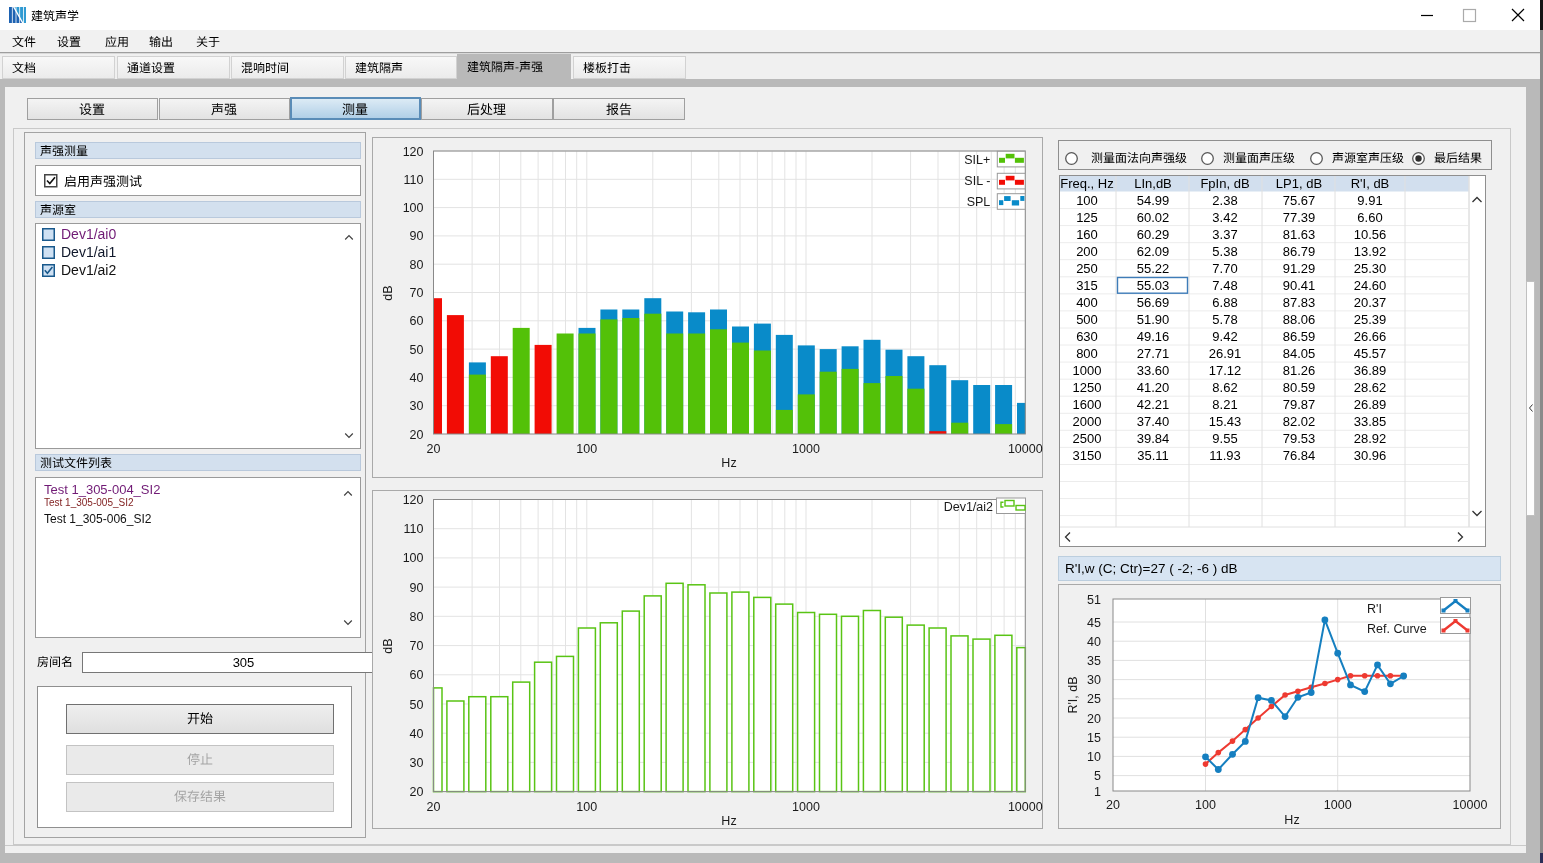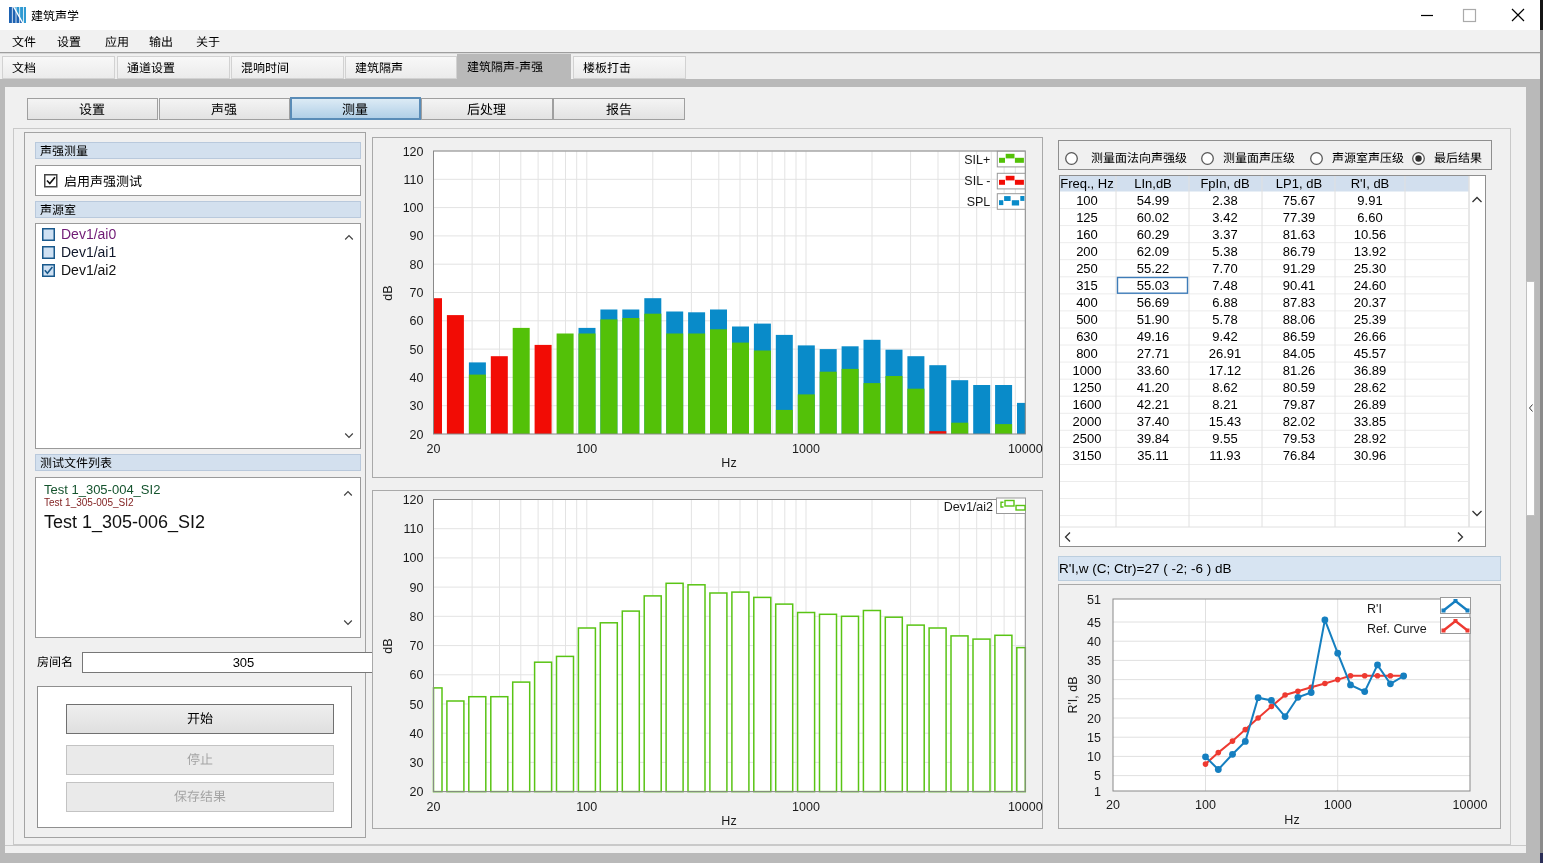--- a/index.html
+++ b/index.html
@@ -139,23 +139,23 @@
 <div class="abs" style="left:61px;top:262.1px;font-size:14px;color:#111">Dev1/ai2</div>
 <svg class="abs" style="left:342px;top:228px" width="14" height="216">
     <path d="M3.2 11.5 L7 7.7 L10.8 11.5" fill="none" stroke="#404040" stroke-width="1.2"></path>
     <path d="M3.2 205.5 L7 209.3 L10.8 205.5" fill="none" stroke="#404040" stroke-width="1.2"></path>
   </svg>
 <div class="abs" style="left:35px;top:454px;width:326px;height:17px;background:#d3e0ee;border:1px solid #b9c9dc;box-sizing:border-box"></div>
 <svg style="position:absolute;left:40.0px;top:455.5px;overflow:visible" width="72" height="14" viewBox="0 -11.04 72.00 13.68">
     <path d="M5.8 -1.1 6.4 -1.5Q6.7 -1.2 7 -0.8Q7.3 -0.5 7.6 -0.1Q7.9 0.2 8.1 0.5L7.5 0.9Q7.3 0.6 7.1 0.3Q6.8 -0.1 6.5 -0.4Q6.1 -0.8 5.8 -1.1ZM3.7 -9.4H7.8V-1.9H7.1V-8.7H4.5V-1.8H3.7ZM10.4 -9.9H11.1V-0.1Q11.1 0.3 11 0.5Q10.9 0.7 10.7 0.8Q10.5 0.9 10.1 0.9Q9.7 0.9 9.1 0.9Q9 0.8 9 0.5Q8.9 0.3 8.8 0.2Q9.3 0.2 9.7 0.2Q10 0.2 10.2 0.2Q10.4 0.2 10.4 -0.1ZM8.8 -9H9.5V-1.8H8.8ZM5.4 -7.8H6V-3.6Q6 -3 6 -2.4Q5.9 -1.7 5.6 -1.1Q5.4 -0.5 4.9 0Q4.4 0.5 3.6 0.9Q3.5 0.9 3.4 0.8Q3.3 0.6 3.3 0.5Q3.2 0.4 3.1 0.4Q3.9 0 4.3 -0.5Q4.8 -0.9 5 -1.4Q5.2 -2 5.3 -2.5Q5.4 -3 5.4 -3.6ZM1 -9.3 1.5 -9.9Q1.8 -9.8 2.2 -9.6Q2.6 -9.3 2.9 -9.1Q3.3 -8.9 3.5 -8.7L2.9 -8Q2.7 -8.2 2.4 -8.4Q2.1 -8.7 1.7 -8.9Q1.3 -9.1 1 -9.3ZM0.5 -6.1 1 -6.7Q1.3 -6.6 1.7 -6.3Q2 -6.1 2.4 -5.9Q2.7 -5.7 3 -5.5L2.4 -4.8Q2.2 -5 1.9 -5.2Q1.5 -5.4 1.2 -5.7Q0.8 -5.9 0.5 -6.1ZM0.7 0.3Q0.9 -0.1 1.2 -0.8Q1.5 -1.4 1.8 -2.1Q2.1 -2.8 2.3 -3.5L3 -3Q2.8 -2.4 2.6 -1.7Q2.3 -1.1 2 -0.4Q1.8 0.3 1.5 0.8Z M13.4 -9.3 14 -9.9Q14.4 -9.6 14.7 -9.3Q15 -9 15.3 -8.7Q15.6 -8.4 15.8 -8.1L15.2 -7.5Q15 -7.8 14.7 -8.1Q14.4 -8.4 14.1 -8.7Q13.8 -9 13.4 -9.3ZM14.1 0.6 14 -0.2 14.3 -0.5 16.5 -1.9Q16.5 -1.8 16.6 -1.5Q16.6 -1.3 16.7 -1.2Q15.9 -0.6 15.5 -0.3Q15 0 14.7 0.2Q14.5 0.4 14.3 0.5Q14.2 0.6 14.1 0.6ZM12.6 -6.3H14.7V-5.4H12.6ZM16.2 -7.6H23.5V-6.7H16.2ZM16.5 -5H19.8V-4.1H16.5ZM17.8 -4.5H18.6V-0.8L17.8 -0.7ZM16.3 -0.7Q17 -0.9 18 -1.2Q19 -1.5 20 -1.7L20.1 -0.9Q19.2 -0.7 18.3 -0.4Q17.3 -0.1 16.6 0.1ZM21.3 -9.6 21.9 -9.9Q22.3 -9.6 22.7 -9.1Q23.1 -8.6 23.3 -8.3L22.6 -7.8Q22.4 -8.2 22.1 -8.7Q21.7 -9.2 21.3 -9.6ZM20.1 -10H21Q21 -8.4 21 -7Q21.1 -5.5 21.2 -4.3Q21.3 -3.1 21.5 -2.2Q21.7 -1.3 21.9 -0.8Q22.2 -0.3 22.5 -0.3Q22.6 -0.3 22.7 -0.7Q22.8 -1.2 22.9 -2.1Q23 -2 23.1 -1.9Q23.2 -1.8 23.4 -1.7Q23.5 -1.7 23.6 -1.6Q23.5 -0.9 23.4 -0.4Q23.3 0.1 23.1 0.4Q22.9 0.7 22.8 0.8Q22.6 0.9 22.4 0.9Q21.9 0.9 21.5 0.4Q21.1 -0.2 20.8 -1.1Q20.6 -2.1 20.4 -3.5Q20.3 -4.8 20.2 -6.5Q20.1 -8.1 20.1 -10ZM14.1 0.6Q14.1 0.5 14 0.4Q13.9 0.2 13.9 0.1Q13.8 -0 13.7 -0.1Q13.9 -0.2 14.1 -0.5Q14.3 -0.7 14.3 -1.1V-6.3H15.1V-0.3Q15.1 -0.3 15 -0.3Q14.9 -0.2 14.8 -0.1Q14.6 0 14.5 0.2Q14.3 0.3 14.2 0.4Q14.1 0.5 14.1 0.6Z M32.7 -7.6 33.6 -7.3Q32.9 -5.1 31.7 -3.5Q30.5 -1.9 28.8 -0.9Q27.2 0.2 25 0.9Q24.9 0.8 24.9 0.7Q24.8 0.5 24.6 0.3Q24.5 0.2 24.4 0.1Q26.6 -0.5 28.2 -1.5Q29.8 -2.5 30.9 -4Q32 -5.5 32.7 -7.6ZM27.2 -7.5Q27.9 -5.7 29.1 -4.1Q30.3 -2.6 31.9 -1.6Q33.5 -0.5 35.6 0Q35.5 0.1 35.4 0.3Q35.3 0.4 35.2 0.6Q35.1 0.7 35 0.9Q32.8 0.3 31.2 -0.8Q29.5 -2 28.4 -3.6Q27.2 -5.2 26.4 -7.2ZM24.6 -8H35.4V-7.1H24.6ZM29.1 -9.9 30 -10.2Q30.3 -9.7 30.6 -9.2Q30.8 -8.7 31 -8.3L30 -8Q29.9 -8.4 29.6 -8.9Q29.4 -9.4 29.1 -9.9Z M43.2 -9.9H44.1V1H43.2ZM41.2 -9.5 42 -9.3Q41.9 -8.5 41.6 -7.7Q41.4 -6.9 41.1 -6.2Q40.8 -5.5 40.5 -4.9Q40.4 -5 40.3 -5.1Q40.1 -5.1 40 -5.2Q39.8 -5.3 39.7 -5.4Q40.1 -5.9 40.3 -6.5Q40.6 -7.2 40.8 -7.9Q41.1 -8.7 41.2 -9.5ZM41.3 -7.6H46.9V-6.7H41.1ZM39.8 -4.1H47.4V-3.2H39.8ZM39.2 -10 40.1 -9.8Q39.7 -8.8 39.2 -7.8Q38.7 -6.8 38.1 -5.9Q37.5 -5 36.9 -4.4Q36.9 -4.5 36.8 -4.6Q36.7 -4.8 36.6 -5Q36.5 -5.1 36.4 -5.2Q36.9 -5.8 37.5 -6.6Q38 -7.4 38.4 -8.2Q38.9 -9.1 39.2 -10ZM38 -6.9 38.9 -7.8 38.9 -7.8V0.9H38Z M48.7 -9.4H54.9V-8.6H48.7ZM50.8 -9.1 51.7 -8.9Q51.4 -7.8 51.1 -6.8Q50.7 -5.8 50.3 -4.9Q49.9 -4 49.3 -3.3Q49.3 -3.4 49.1 -3.5Q49 -3.6 48.9 -3.7Q48.7 -3.9 48.6 -3.9Q49.2 -4.5 49.6 -5.3Q50 -6.2 50.3 -7.1Q50.6 -8.1 50.8 -9.1ZM50.8 -6.8H53.8V-5.9H50.5ZM53.6 -6.8H53.8L53.9 -6.8L54.5 -6.6Q54.2 -4.5 53.5 -3Q52.8 -1.5 51.8 -0.5Q50.8 0.5 49.5 1Q49.4 0.9 49.3 0.8Q49.2 0.6 49.1 0.5Q49 0.4 48.9 0.3Q50.1 -0.2 51.1 -1.1Q52 -2 52.7 -3.4Q53.4 -4.8 53.6 -6.6ZM50.2 -3.6 50.7 -4.3Q51 -4.1 51.4 -3.8Q51.8 -3.5 52.2 -3.2Q52.5 -3 52.7 -2.7L52.2 -2Q52 -2.2 51.6 -2.5Q51.3 -2.8 50.9 -3.1Q50.5 -3.4 50.2 -3.6ZM55.7 -8.7H56.6V-2H55.7ZM58.2 -10H59.1V-0.2Q59.1 0.2 59 0.4Q58.8 0.6 58.6 0.8Q58.3 0.9 57.9 0.9Q57.4 0.9 56.7 0.9Q56.7 0.7 56.6 0.5Q56.5 0.2 56.4 0Q56.9 0 57.3 0.1Q57.8 0.1 57.9 0Q58.1 0 58.1 -0Q58.2 -0.1 58.2 -0.2Z M61.3 -9H70.8V-8.2H61.3ZM61.9 -7.2H70.3V-6.5H61.9ZM60.8 -5.4H71.2V-4.6H60.8ZM65.5 -10.1H66.4V-4.8H65.5ZM65.3 -5.2 66.1 -4.8Q65.7 -4.3 65.1 -3.8Q64.5 -3.3 63.8 -2.9Q63.1 -2.4 62.4 -2.1Q61.7 -1.7 61 -1.5Q61 -1.6 60.9 -1.7Q60.8 -1.8 60.6 -2Q60.5 -2.1 60.4 -2.2Q61.1 -2.4 61.8 -2.7Q62.5 -3 63.2 -3.4Q63.8 -3.8 64.4 -4.3Q64.9 -4.7 65.3 -5.2ZM66.7 -5Q67.1 -3.8 67.8 -2.9Q68.4 -1.9 69.4 -1.3Q70.4 -0.6 71.6 -0.2Q71.5 -0.1 71.4 0Q71.3 0.1 71.2 0.3Q71.1 0.4 71 0.6Q69.7 0.1 68.7 -0.6Q67.8 -1.4 67 -2.4Q66.3 -3.5 65.8 -4.8ZM70.2 -4.2 70.9 -3.6Q70.3 -3.1 69.6 -2.6Q68.9 -2.1 68.2 -1.8L67.7 -2.2Q68.1 -2.5 68.5 -2.8Q69 -3.1 69.4 -3.5Q69.8 -3.8 70.2 -4.2ZM63 0.9 63 0.2 63.4 -0.2 66.9 -1.2Q67 -1.1 67 -0.8Q67.1 -0.6 67.1 -0.5Q65.8 -0 65.1 0.2Q64.3 0.4 63.9 0.6Q63.5 0.7 63.3 0.8Q63.1 0.9 63 0.9ZM63 0.9Q63 0.8 62.9 0.7Q62.9 0.5 62.8 0.4Q62.7 0.2 62.6 0.1Q62.8 0 62.9 -0.1Q63.1 -0.3 63.1 -0.7V-3.2H64V0.1Q64 0.1 63.9 0.2Q63.8 0.2 63.7 0.3Q63.5 0.4 63.4 0.5Q63.2 0.6 63.1 0.7Q63 0.9 63 0.9Z" fill="#000"></path>
   </svg>
 <div class="abs" style="left:35px;top:477px;width:326px;height:161px;background:#fff;border:1px solid #9a9a9a;box-sizing:border-box"></div>
-<div class="abs" style="left:44px;top:481.5px;font-size:13px;color:#14532d">Test 1_305-004_SI2</div>
+<div class="abs" style="left:44px;top:481.5px;font-size:13px;color:#701a75">Test 1_305-004_SI2</div>
 <div class="abs" style="left:44px;top:496.8px;font-size:10px;color:#7f1d1d">Test 1_305-005_SI2</div>
-<div class="abs" style="left:44px;top:512.1px;font-size:18px;color:#111">Test 1_305-006_SI2</div>
+<div class="abs" style="left:44px;top:512.1px;font-size:12px;color:#111">Test 1_305-006_SI2</div>
 <svg class="abs" style="left:341px;top:485px" width="14" height="145">
     <path d="M3.2 10.5 L7 6.7 L10.8 10.5" fill="none" stroke="#404040" stroke-width="1.2"></path>
     <path d="M3.2 135.5 L7 139.3 L10.8 135.5" fill="none" stroke="#404040" stroke-width="1.2"></path>
   </svg>
 <svg style="position:absolute;left:37.0px;top:655.0px;overflow:visible" width="36" height="14" viewBox="0 -11.04 36.00 13.68">
     <path d="M2.9 -4.5H11V-3.7H2.9ZM5.6 -2.6H9.6V-1.9H5.6ZM9.4 -2.6H10.3Q10.3 -2.6 10.3 -2.5Q10.3 -2.4 10.2 -2.3Q10.2 -1.4 10.1 -0.8Q10 -0.3 9.9 0.1Q9.8 0.4 9.6 0.5Q9.4 0.7 9.2 0.8Q9 0.8 8.8 0.8Q8.5 0.8 8.1 0.8Q7.6 0.8 7.1 0.8Q7.1 0.6 7 0.4Q7 0.2 6.9 0Q7.4 0.1 7.8 0.1Q8.2 0.1 8.4 0.1Q8.6 0.1 8.7 0.1Q8.8 0.1 8.9 0Q9 -0.1 9.1 -0.4Q9.2 -0.6 9.2 -1.2Q9.3 -1.7 9.4 -2.5ZM5.2 -4H6.1Q6 -3.1 5.9 -2.4Q5.7 -1.6 5.4 -1Q5 -0.4 4.4 0.1Q3.8 0.6 2.9 0.9Q2.8 0.8 2.7 0.6Q2.5 0.4 2.4 0.3Q3.2 -0 3.8 -0.4Q4.3 -0.9 4.6 -1.4Q4.9 -2 5 -2.6Q5.2 -3.3 5.2 -4ZM6 -5.7 6.8 -6Q7 -5.7 7.3 -5.4Q7.5 -5 7.6 -4.7L6.8 -4.4Q6.7 -4.7 6.5 -5.1Q6.3 -5.4 6 -5.7ZM2.1 -8.9H10.6V-6.1H2.1V-6.8H9.7V-8.1H2.1ZM1.6 -8.9H2.5V-6Q2.5 -5.3 2.5 -4.4Q2.4 -3.5 2.3 -2.6Q2.2 -1.6 1.9 -0.7Q1.6 0.2 1.2 0.9Q1.1 0.9 1 0.8Q0.8 0.7 0.7 0.6Q0.5 0.5 0.4 0.5Q0.8 -0.2 1.1 -1.1Q1.3 -1.9 1.4 -2.8Q1.6 -3.6 1.6 -4.5Q1.6 -5.3 1.6 -6ZM5.3 -9.8 6.2 -10.1Q6.4 -9.7 6.5 -9.3Q6.7 -8.9 6.8 -8.6L5.9 -8.3Q5.8 -8.6 5.7 -9.1Q5.5 -9.5 5.3 -9.8Z M13.1 -7.4H14V1H13.1ZM13.3 -9.5 14 -9.9Q14.3 -9.7 14.5 -9.4Q14.8 -9.1 15.1 -8.8Q15.3 -8.5 15.5 -8.2L14.7 -7.7Q14.6 -8 14.3 -8.3Q14.1 -8.6 13.8 -8.9Q13.5 -9.2 13.3 -9.5ZM16.2 -9.4H22.5V-8.6H16.2ZM22 -9.4H23V-0.1Q23 0.2 22.9 0.4Q22.8 0.6 22.5 0.8Q22.3 0.9 21.9 0.9Q21.5 0.9 21 0.9Q20.9 0.7 20.9 0.5Q20.8 0.2 20.7 0.1Q21.1 0.1 21.4 0.1Q21.7 0.1 21.8 0.1Q21.9 0.1 22 0Q22 -0 22 -0.1ZM16.5 -3.5V-1.9H19.4V-3.5ZM16.5 -5.9V-4.3H19.4V-5.9ZM15.7 -6.6H20.3V-1.2H15.7Z M27.6 -0.5H33.6V0.3H27.6ZM28.1 -8.9H33.5V-8.1H28.1ZM28.9 -10.1 29.9 -9.9Q29.2 -8.8 28.1 -7.8Q27 -6.8 25.5 -6Q25.4 -6.1 25.3 -6.3Q25.2 -6.4 25.1 -6.5Q24.9 -6.6 24.8 -6.7Q25.8 -7.2 26.6 -7.8Q27.4 -8.3 27.9 -8.9Q28.5 -9.5 28.9 -10.1ZM33.2 -8.9H33.4L33.5 -8.9L34.1 -8.6Q33.5 -7.3 32.5 -6.3Q31.5 -5.4 30.3 -4.6Q29.1 -3.8 27.7 -3.3Q26.4 -2.8 25 -2.4Q25 -2.6 24.9 -2.7Q24.8 -2.9 24.7 -3Q24.6 -3.2 24.6 -3.3Q25.6 -3.5 26.6 -3.8Q27.7 -4.2 28.7 -4.7Q29.6 -5.2 30.5 -5.8Q31.4 -6.4 32.1 -7.1Q32.8 -7.9 33.2 -8.7ZM27.2 -6.3 27.9 -6.9Q28.3 -6.6 28.7 -6.3Q29.1 -5.9 29.5 -5.6Q29.9 -5.3 30.2 -5L29.5 -4.4Q29.2 -4.7 28.8 -5Q28.5 -5.4 28 -5.7Q27.6 -6.1 27.2 -6.3ZM33.3 -4.1H34.2V0.9H33.3ZM27.9 -4.1H33.5V-3.3H27.9V0.9H27V-3.4L27.7 -4.1Z" fill="#000"></path>
   </svg>
 <div class="abs" style="left:82px;top:652px;width:323px;height:21px;background:#fff;border:1px solid #777;box-sizing:border-box;font-size:13px;text-align:center;line-height:19px">305</div>
 <div class="abs" style="left:37px;top:686px;width:315px;height:142px;background:#fff;border:1px solid #8f8f8f;box-sizing:border-box"></div>
 <div class="abs" style="left:66px;top:704px;width:268px;height:30px;background:linear-gradient(#efefef,#dfdfdf);border:1px solid #707070;box-sizing:border-box"></div>
@@ -430,21 +430,21 @@
     <text x="240" y="285.4" text-anchor="middle" class="tc">76.84</text>
     <text x="311" y="285.4" text-anchor="middle" class="tc">30.96</text>
     <rect x="58.5" y="102.5" width="70" height="15.7" fill="none" stroke="#3e7cb8" stroke-width="1.4"></rect>
     <path d="M410 1V352" stroke="#e0e0e0" fill="none"></path>
     <path d="M413.5 27 L418 22.5 L422.5 27" fill="none" stroke="#333" stroke-width="1.3"></path>
     <path d="M413.5 336 L418 340.5 L422.5 336" fill="none" stroke="#333" stroke-width="1.3"></path>
     <path d="M1 352H426" stroke="#e0e0e0" fill="none"></path>
     <path d="M11 357.5 L6.5 362 L11 366.5" fill="none" stroke="#333" stroke-width="1.3"></path>
     <path d="M399 357.5 L403.5 362 L399 366.5" fill="none" stroke="#333" stroke-width="1.3"></path>
   </svg>
-<div class="abs" style="left:1058px;top:556px;width:443px;height:25px;background:#d7e4f2;border:1px solid #bccede;box-sizing:border-box;font-size:13.5px;color:#000;line-height:23px;">R'I,w (C; Ctr)=27 ( -2; -6 ) dB</div>
+<div class="abs" style="left:1058px;top:556px;width:443px;height:25px;background:#d7e4f2;border:1px solid #bccede;box-sizing:border-box;font-size:13.5px;color:#000;line-height:23px;padding-left:6px">R'I,w (C; Ctr)=27 ( -2; -6 ) dB</div>
 <svg class="abs" style="left:1058px;top:584px" width="443" height="245">
     <rect x="0.5" y="0.5" width="442" height="244" fill="#f0f0f0" stroke="#a9a9a9"></rect>
     <rect x="55.0" y="15.0" width="357.0" height="192.0" fill="#fff"></rect>
     <path d="M147.5 15.0V207.0 M279.7 15.0V207.0 M55.0 191.6H412.0 M55.0 172.4H412.0 M55.0 153.2H412.0 M55.0 134.0H412.0 M55.0 114.8H412.0 M55.0 95.6H412.0 M55.0 76.4H412.0 M55.0 57.2H412.0 M55.0 38.0H412.0" stroke="#e0e0e0" fill="none"></path>
     <rect x="55.0" y="15.0" width="357.0" height="192.0" fill="none" stroke="#898989"></rect>
     <path d="M147.5 180.1 L160.3 168.6 L174.5 157.1 L187.3 145.6 L200.1 134.0 L213.4 122.5 L227.1 111.0 L239.9 107.2 L253.2 103.3 L266.9 99.5 L279.7 95.6 L292.5 91.8 L306.7 91.8 L319.5 91.8 L332.4 91.8 L345.6 91.8" fill="none" stroke="#ee3a31" stroke-width="2"></path>
     <circle cx="147.5" cy="180.1" r="2.8" fill="#ee3a31"></circle>
     <circle cx="160.3" cy="168.6" r="2.8" fill="#ee3a31"></circle>
     <circle cx="174.5" cy="157.1" r="2.8" fill="#ee3a31"></circle>
     <circle cx="187.3" cy="145.6" r="2.8" fill="#ee3a31"></circle>

